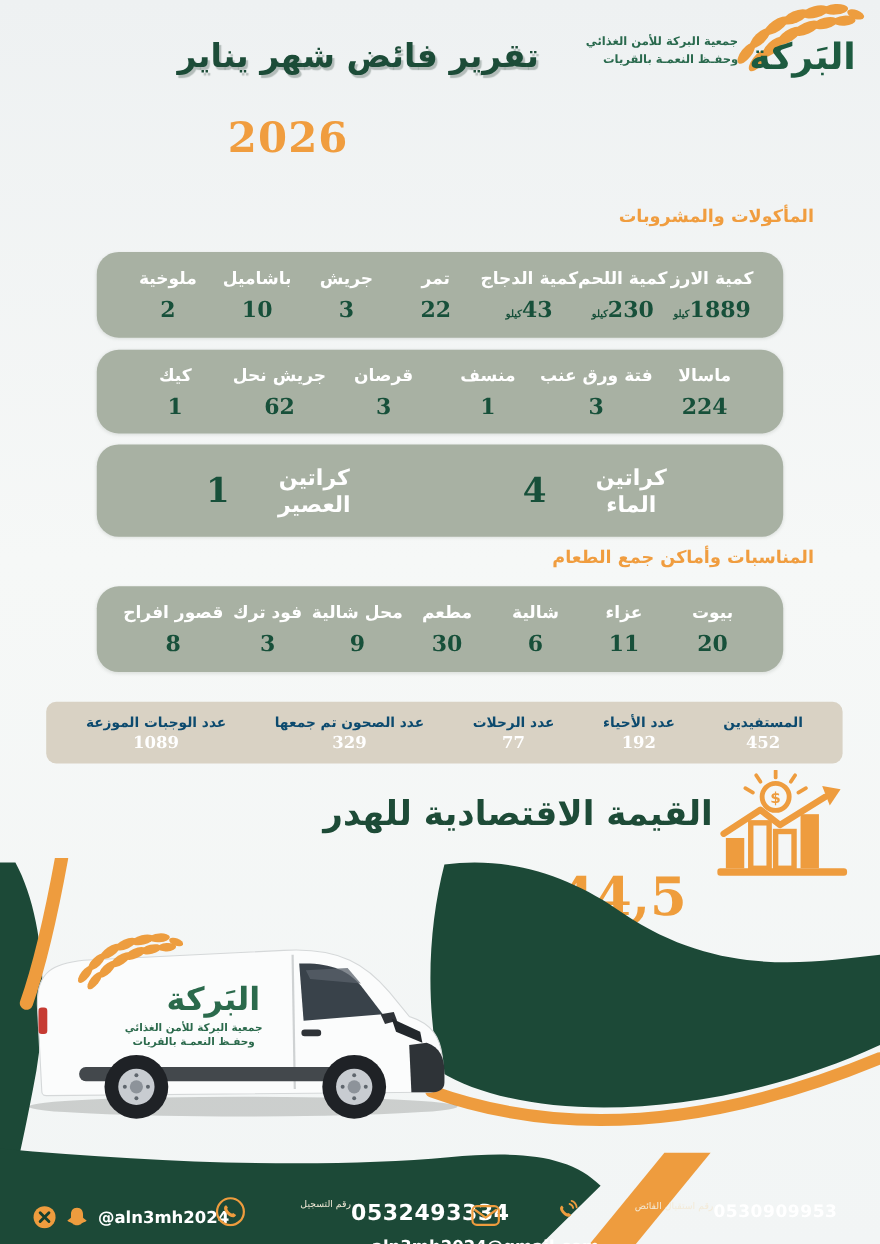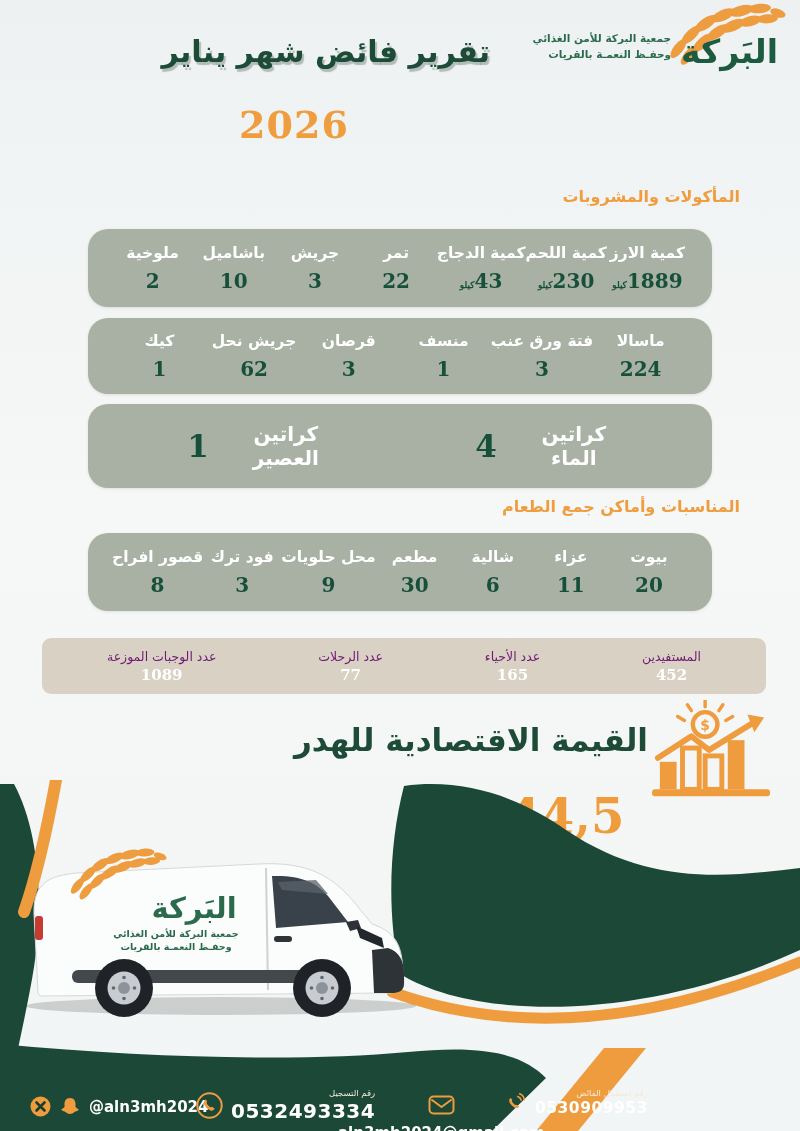--- a/index.html
+++ b/index.html
@@ -9,21 +9,21 @@
     font-family:"DejaVu Sans",sans-serif;
   }
   .abs{position:absolute;}
   
   .main-title{
     left:70px;top:34px;width:420px;text-align:right;direction:rtl;
     font-size:30px;font-weight:bold;color:#1c4c38;
     text-shadow:2px 3px 1px rgba(25,50,40,0.28);
   }
   .year{
-    left:84px;top:102px;width:420px;text-align:center;
+    left:52px;top:102px;width:420px;text-align:center;
     font-family:"DejaVu Serif",serif;font-size:38px;font-weight:bold;
     color:#f09d3f;letter-spacing:1px;
   }
   .logo{top:30px;right:22px;display:flex;align-items:flex-end;gap:10px;}
   .logo-tagline{
     text-align:right;direction:rtl;color:#2a6a4e;font-weight:bold;
     font-size:10.5px;line-height:1.55;padding-bottom:8px;white-space:nowrap;
   }
   .logo-name-wrap{position:relative;}
   .logo-wheat{position:absolute;top:-34px;left:-14px;width:120px;height:69px;}
@@ -47,37 +47,37 @@
   .pill-large .cell{display:flex;direction:rtl;align-items:center;justify-content:center;gap:38px;}
   .pill-large .lbl{font-size:20px;line-height:1.2;width:78px;white-space:normal;}
   .pill-large .val{font-size:31px;margin-top:0;}
   
   .stats{
     left:42px;top:638px;width:724px;height:56px;background:#d9d2c4;border-radius:9px;
     display:flex;direction:rtl;align-items:center;justify-content:space-around;
     padding:0 14px;box-sizing:border-box;
   }
   .stat{text-align:center;}
-  .stat .lbl{color:#701a75;font-weight:normal;font-size:12.5px;white-space:nowrap;}
+  .stat .lbl{color:#0c4a6e;font-weight:bold;font-size:12.5px;white-space:nowrap;}
   .stat .val{color:#ffffff;font-family:"DejaVu Serif",serif;font-weight:bold;font-size:15px;margin-top:2px;direction:rtl;}
   
   .econ-title{right:152px;top:722px;font-size:31px;font-weight:bold;color:#1d4b37;direction:rtl;}
   .econ-icon{right:26px;top:700px;}
   .econ-value{
     left:350px;top:788px;width:330px;display:flex;direction:rtl;
     align-items:center;justify-content:center;gap:7px;
     font-family:"DejaVu Serif",serif;font-size:48px;font-weight:bold;color:#ef9d3c;
   }
   
   .scene{left:0;top:780px;width:800px;height:351px;}
   .scene text{font-family:"DejaVu Sans",sans-serif;}
   .footer-item{z-index:5;display:flex;align-items:center;gap:8px;color:#ffffff;}
   .footer-item .num{font-weight:bold;font-size:20px;letter-spacing:0.5px;}
   .footer-item .handle,.footer-item .mailtxt{font-weight:bold;font-size:15px;}
-  .stack{display:flex;flex-direction:column;align-items:flex-end;}
+  .stack{display:flex;align-items:flex-start;margin-left:42px;}
   .stack .mini{font-size:8.5px;color:#f3ead8;direction:rtl;margin-bottom:1px;}
 </style>
 </head>
 <body>
 
 <div class="abs main-title">تقرير فائض شهر يناير</div>
 <div class="abs year">2026</div>
 
 <div class="abs logo">
   <div class="logo-tagline">
@@ -190,45 +190,49 @@
   </div>
   <div class="cell">
     <div class="lbl">شالية</div>
     <div class="val"><span>6</span></div>
   </div>
   <div class="cell">
     <div class="lbl">مطعم</div>
     <div class="val"><span>30</span></div>
   </div>
   <div class="cell">
-    <div class="lbl">محل حلويات</div>
+    <div class="lbl">محل شالية</div>
     <div class="val"><span>9</span></div>
   </div>
   <div class="cell">
     <div class="lbl">فود ترك</div>
     <div class="val"><span>3</span></div>
   </div>
   <div class="cell">
     <div class="lbl">قصور افراح</div>
     <div class="val"><span>8</span></div>
   </div>
 </div>
 
 <div class="abs stats">
   <div class="stat">
     <div class="lbl">المستفيدين</div>
     <div class="val"><span>452</span></div>
   </div>
   <div class="stat">
     <div class="lbl">عدد الأحياء</div>
-    <div class="val"><span>165</span></div>
+    <div class="val"><span>192</span></div>
   </div>
   <div class="stat">
     <div class="lbl">عدد الرحلات</div>
     <div class="val"><span>77</span></div>
+  </div>
+  <div class="stat">
+    <div class="lbl">عدد الصحون تم جمعها</div>
+    <div class="val"><span>329</span></div>
   </div>
   <div class="stat">
     <div class="lbl">عدد الوجبات الموزعة</div>
     <div class="val"><span>1089</span></div>
   </div>
 </div>
 
 <svg class="abs econ-icon" width="122" height="100" viewBox="0 0 124 100">
   <g stroke="#ee9c3e" stroke-width="3.5" stroke-linecap="round">
     <line x1="54" y1="6" x2="54" y2="0"></line>

